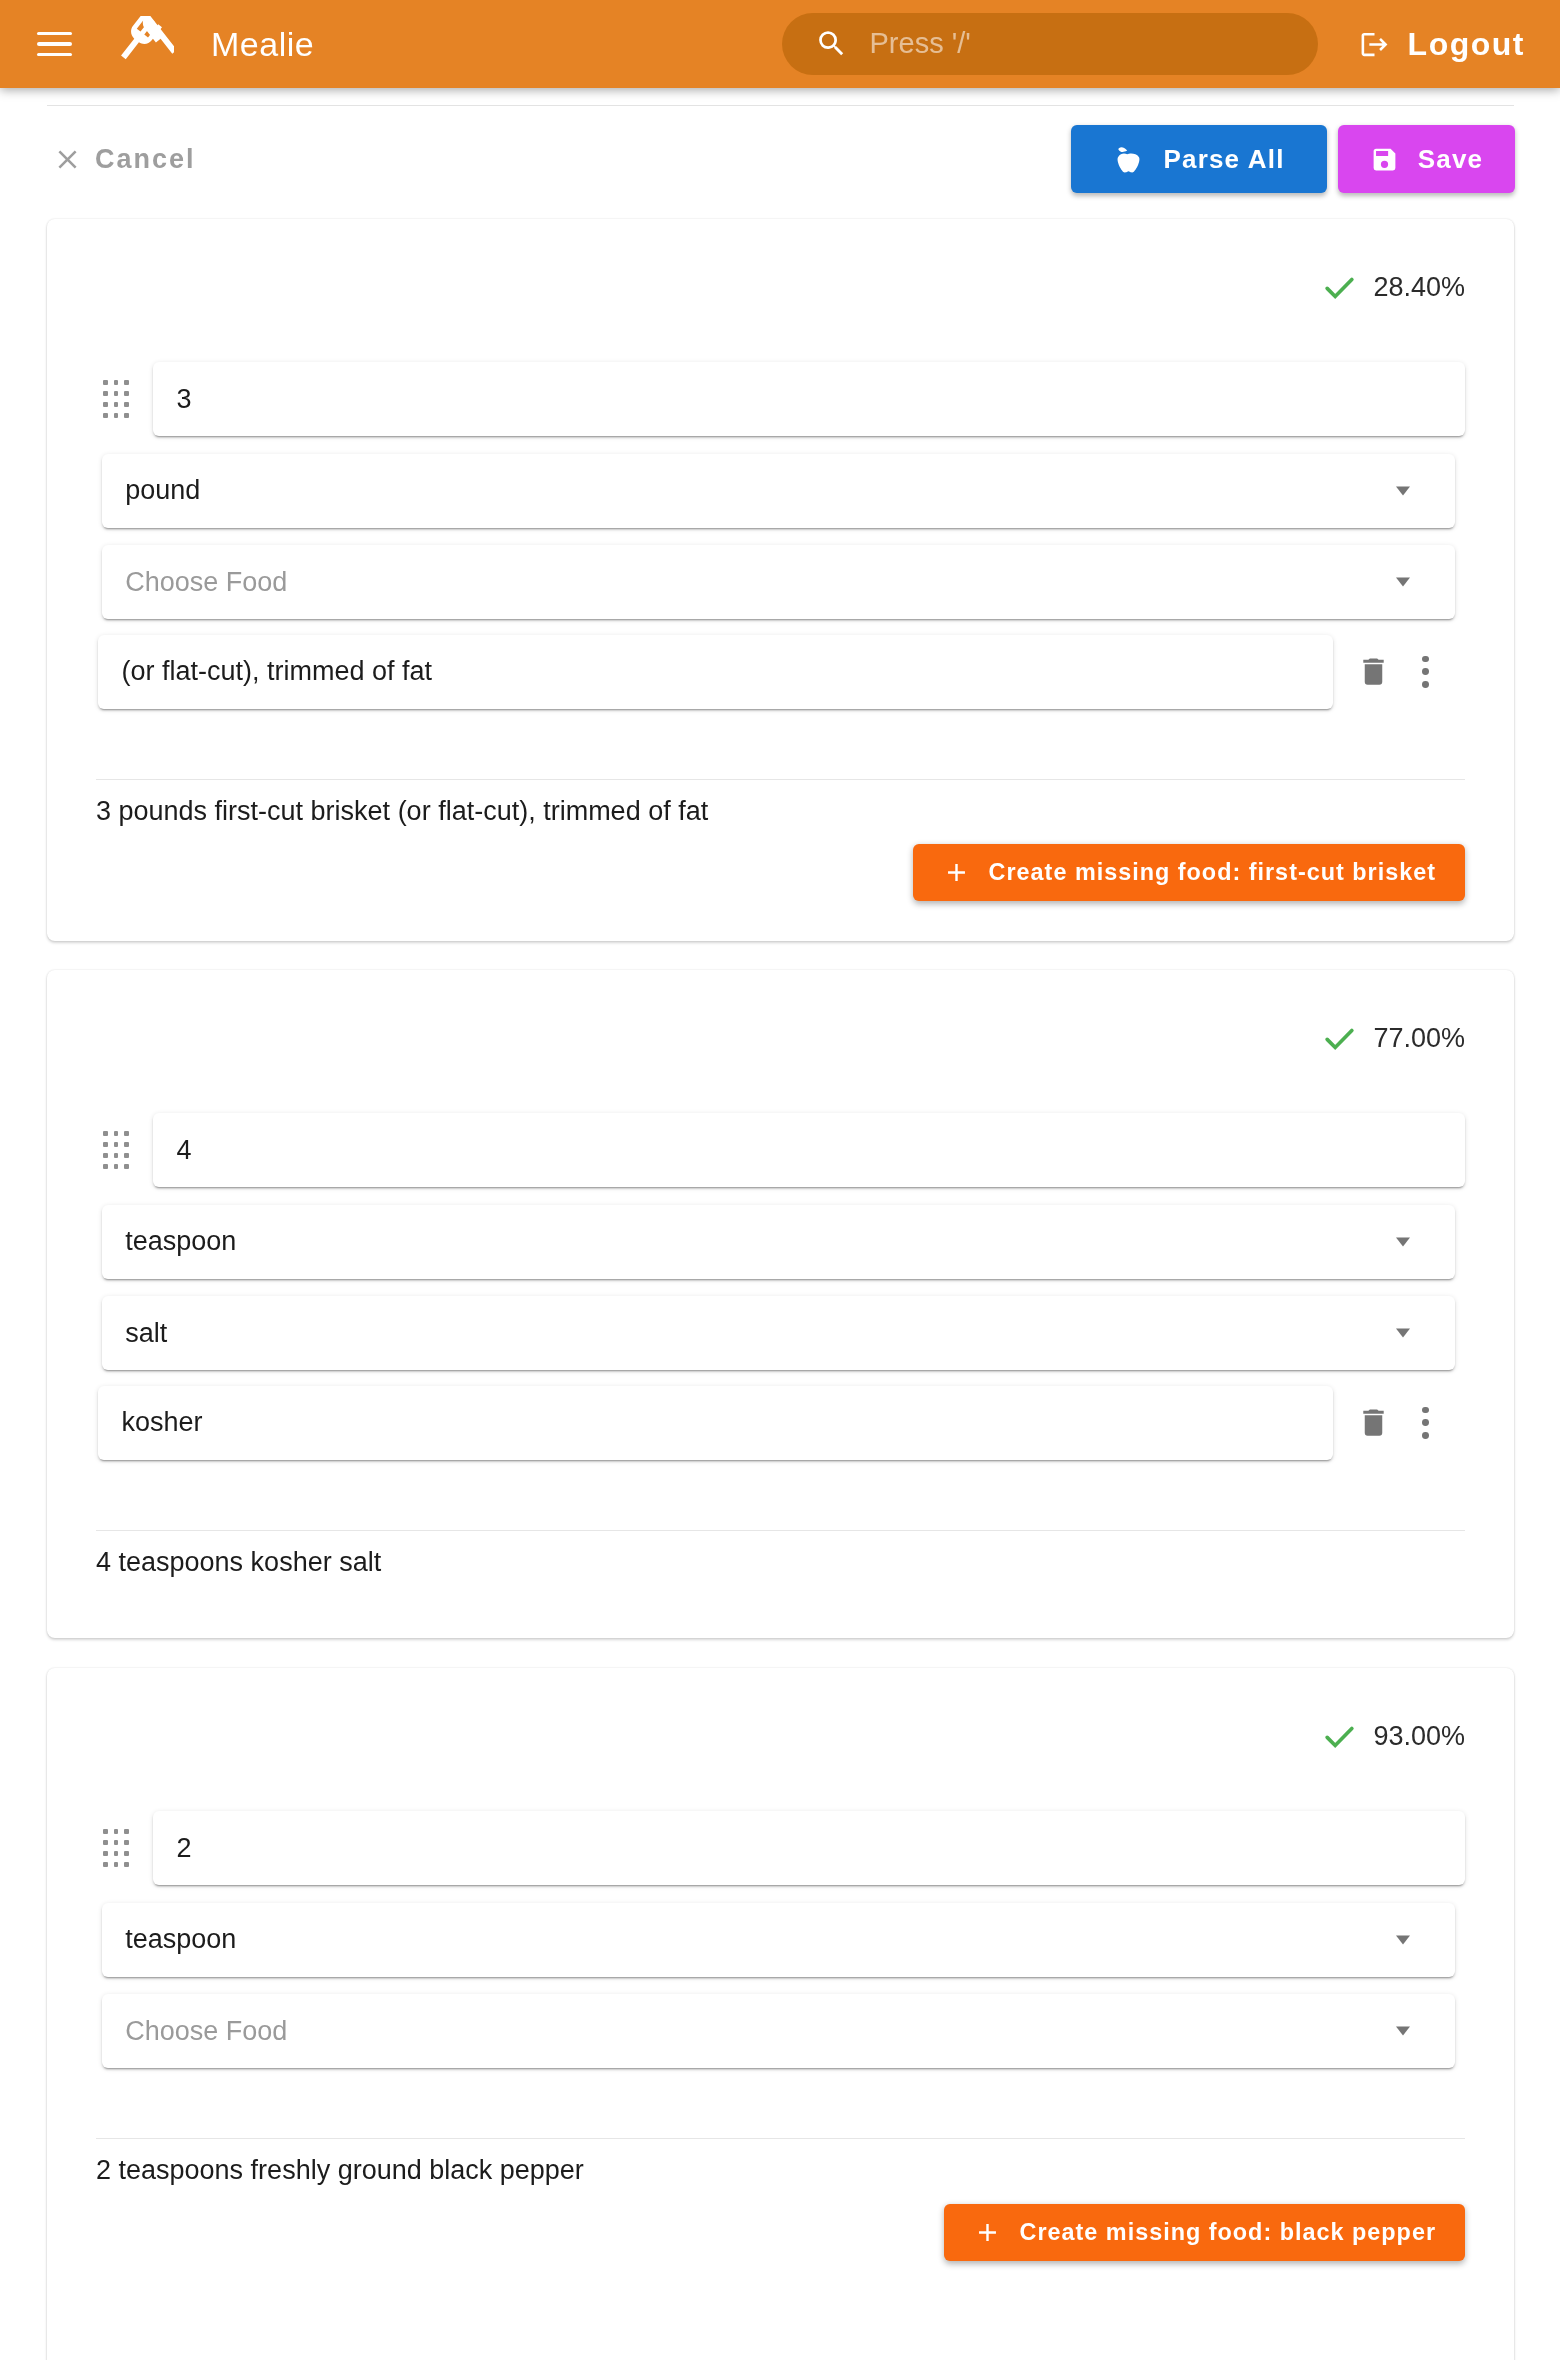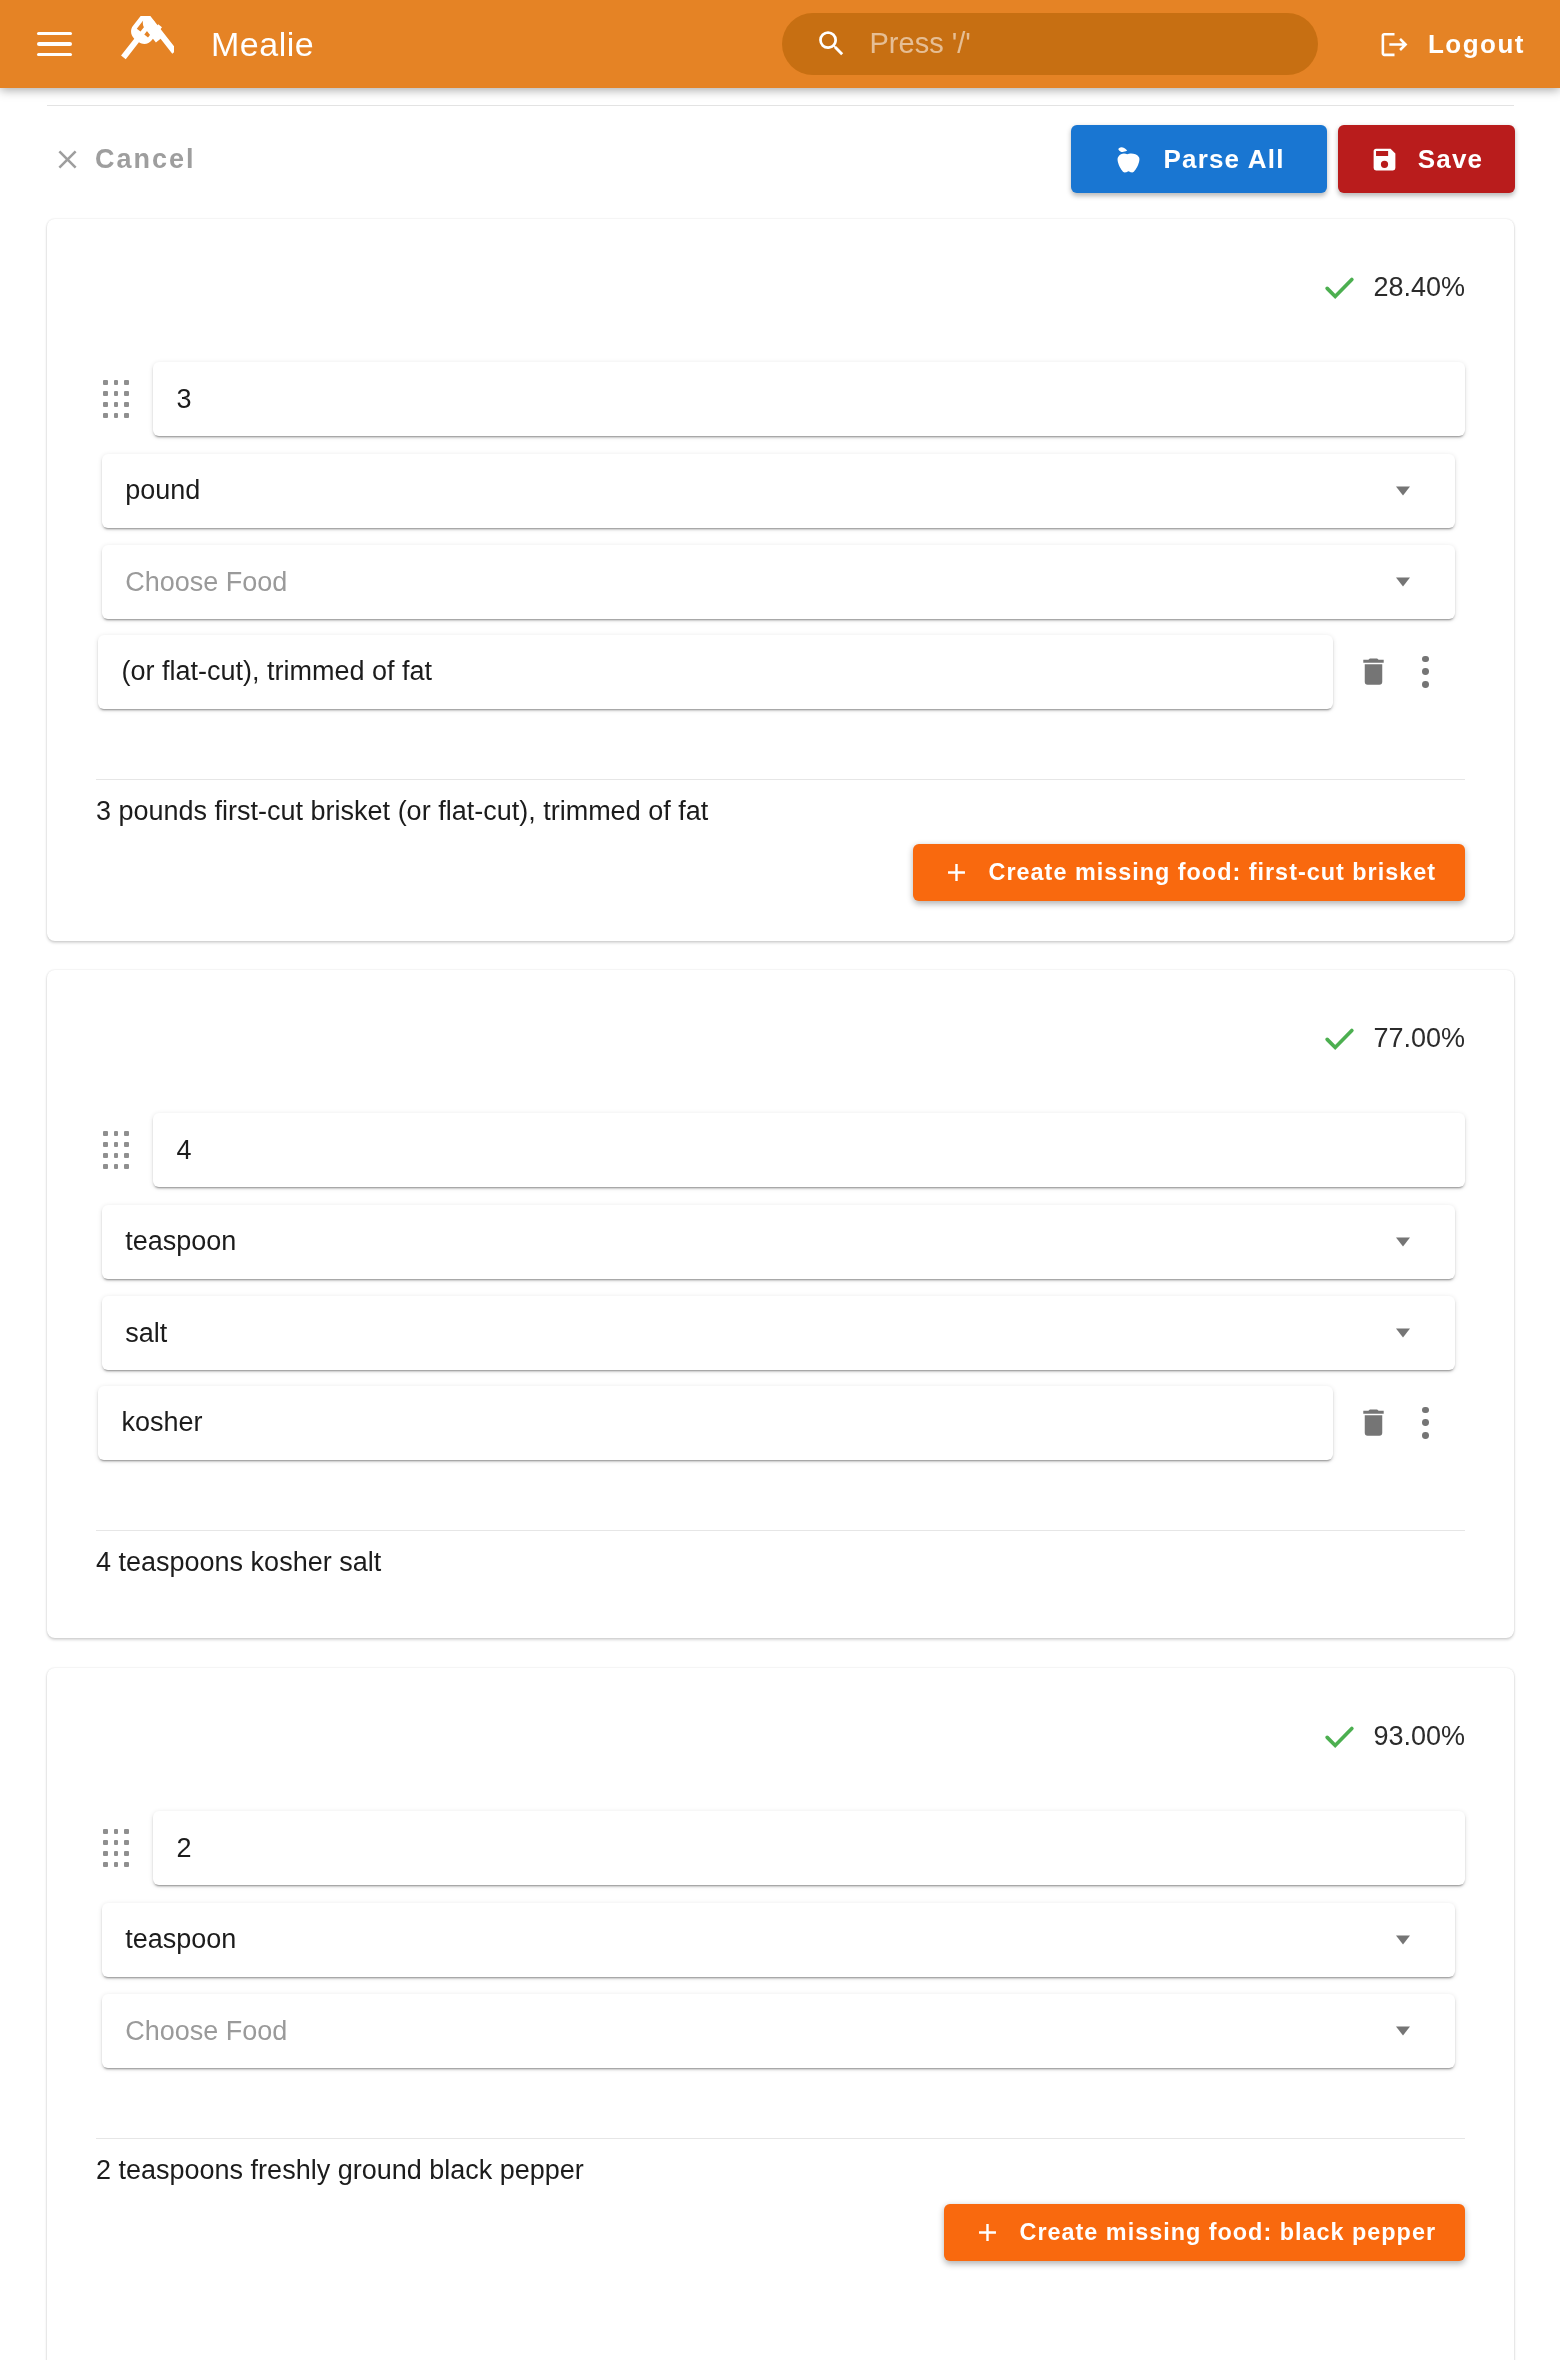--- a/index.html
+++ b/index.html
@@ -22,39 +22,39 @@
   .app-title { margin-left:37px; font-size:34px; color:#fff; font-weight:500; letter-spacing:0.5px; }
   .search-pill {
     position:absolute; left:782px; top:12.7px; width:536px; height:62px;
     background:#C76F12; border-radius:31px;
     display:flex; align-items:center; padding-left:33px; gap:21.5px; cursor:text;
   }
   .search-pill .ph { font-size:29px; color:rgba(255,255,255,.55); }
   .logout-btn {
     position:absolute; right:35px; top:0; height:88px;
     display:flex; align-items:center; gap:17.6px; cursor:pointer;
-    color:#fff; font-weight:bold; font-size:26px; letter-spacing:1.5px;
+    color:#fff; font-weight:bold; font-size:32px; letter-spacing:1.5px;
   }
 
   .top-divider { position:absolute; top:105px; left:47px; width:1467px; height:1px; background:#E3E3E3; }
 
   
   .cancel-btn {
     position:absolute; left:52px; top:125px; height:68px;
     display:flex; align-items:center; gap:12px; cursor:pointer;
     color:#9E9E9E; font-weight:bold; font-size:27px; letter-spacing:2px;text-align:right;
   }
   .action-btn {
     position:absolute; top:125px; height:68px; border:none; cursor:pointer;
     border-radius:5.9px; color:#fff; font-family:inherit; font-weight:bold; font-size:26px; letter-spacing:1.2px;
     display:flex; align-items:center; justify-content:center; gap:19px;
     box-shadow:0 2.9px 4.9px rgba(0,0,0,.28);
   }
   .parse-all-btn { left:1071px; width:256px; background:#1976D2; }
-  .save-btn { left:1338px; width:177px; background:#b91c1c; }
+  .save-btn { left:1338px; width:177px; background:#d946ef; }
 
   
   .card {
     position:absolute; left:47px; width:1467px; background:#fff;
     border-radius:7.8px;
     box-shadow:0 2px 2.9px rgba(0,0,0,.16), 0 0 2px rgba(0,0,0,.14);
   }
   .card-1 { top:219px; height:722px; }
   .card-2 { top:970px; height:668px; }
   .card-3 { top:1668px; height:751px; }

